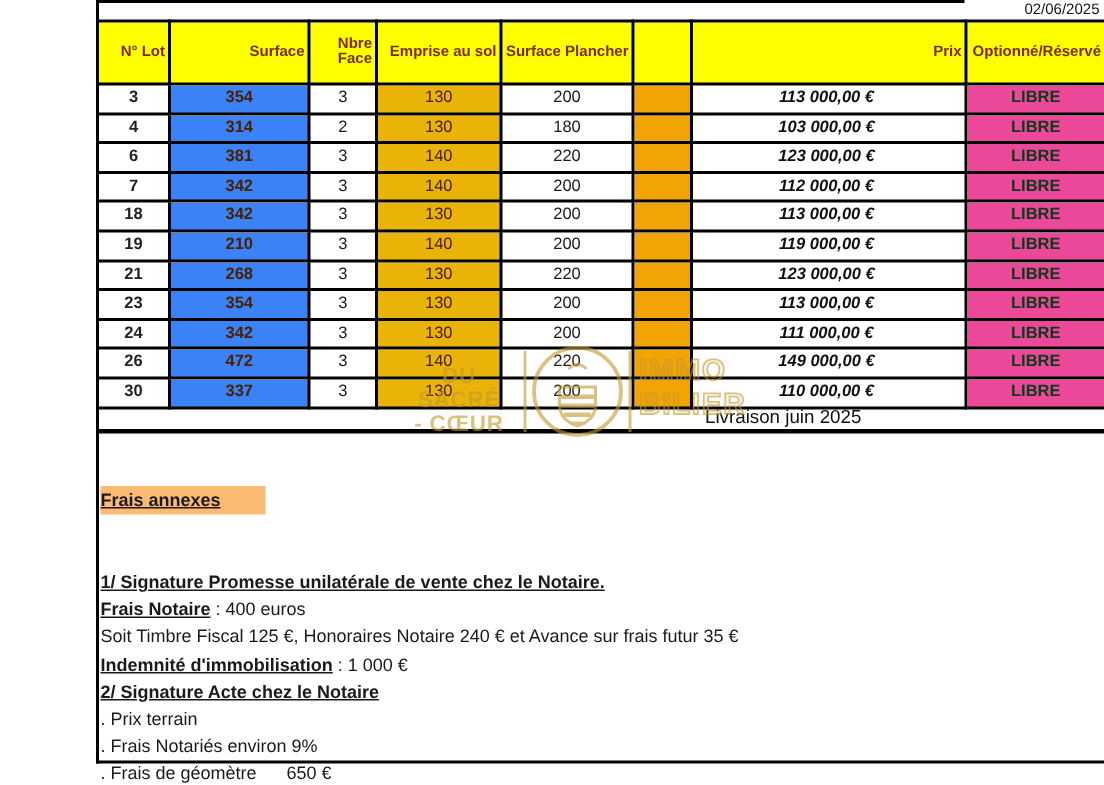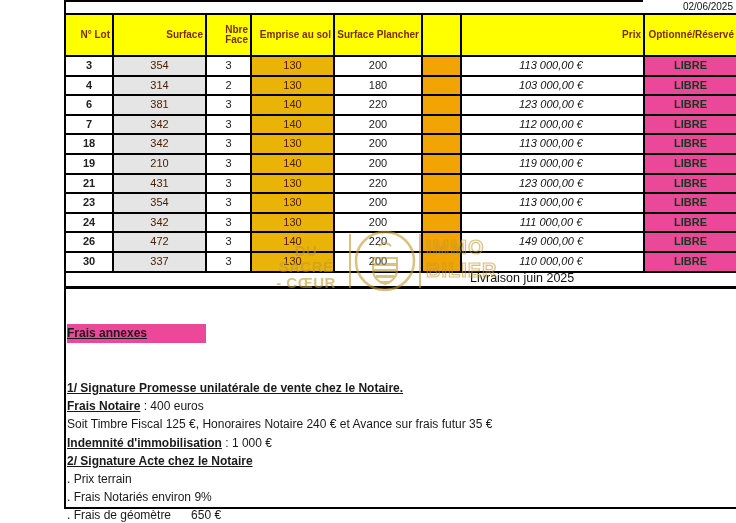--- a/index.html
+++ b/index.html
@@ -12,31 +12,31 @@
   #bottom-line{left:64px;top:507px;width:672px;height:2px;}
   .date{position:absolute;top:1px;right:3px;font-size:10px;font-weight:normal;color:#111;}
 
   table.lots{position:absolute;left:64px;top:13px;width:672px;border-collapse:collapse;table-layout:fixed;}
   .lots th,.lots td{border:2px solid #000;padding:0 2px;overflow:hidden;line-height:1.05;}
   .lots thead tr{height:42px;}
   .lots tbody tr{height:19.6px;}
   .lots th{background:#FFFF00;color:#7C2D00;font-size:10px;font-weight:bold;text-align:right;}
   .lots td{font-size:11px;text-align:center;}
   .col-lot{font-size:10px;font-weight:bold;color:#222;}
-  .col-surface{background:#e5e5e5;font-weight:normal;color:#4A2000;}
+  .col-surface{background:#3b82f6;font-weight:bold;color:#4A2000;}
   .col-emprise{background:#eab308;color:#4A2000;}
   .col-spacer{background:#F2A404;}
-  .col-prix{text-align:right;font-weight:normal;font-style:italic;padding-right:5px !important;color:#111;}
+  .col-prix{text-align:right;font-weight:bold;font-style:italic;padding-right:5px !important;color:#111;}
   .col-statut{background:#ec4899;font-weight:bold;font-size:9.5px;color:#0C3B1C;}
 
   .livraison{position:absolute;left:470px;top:271px;font-size:12.5px;color:#111;}
 
   .notes{position:absolute;left:67px;top:288px;font-size:12px;line-height:18.2px;white-space:pre;color:#1a1a1a;}
   .notes .strong{font-weight:bold;text-decoration:underline;}
-  .note-title{display:inline-block;width:139px;background:#ec4899;font-weight:bold;text-decoration:underline;}
+  .note-title{display:inline-block;width:110px;background:#fdba74;font-weight:bold;text-decoration:underline;}
 
   .watermark{position:absolute;left:260px;top:228px;width:270px;height:70px;opacity:.6;
              pointer-events:none;color:#C19A2E;z-index:5;}
   .wm-brand{position:absolute;left:6px;top:15px;width:80px;font-size:15px;font-weight:bold;
             text-align:center;line-height:16px;letter-spacing:.5px;}
   .wm-bar{position:absolute;top:6px;width:2px;height:54px;background:#C19A2E;}
   #wm-bar1{left:89px;} #wm-bar2{left:159px;}
   .wm-logo{position:absolute;left:93px;top:0;}
   .wm-right{position:absolute;left:166px;top:8px;font-size:20px;font-weight:bold;line-height:23px;
             letter-spacing:1px;color:rgba(193,154,46,.18);-webkit-text-stroke:1.2px #C19A2E;}
@@ -130,21 +130,21 @@
           <td class="col-surface">210</td>
           <td class="col-faces">3</td>
           <td class="col-emprise">140</td>
           <td class="col-plancher">200</td>
           <td class="col-spacer"></td>
           <td class="col-prix">119 000,00 €</td>
           <td class="col-statut">LIBRE</td>
         </tr>
         <tr>
           <td class="col-lot">21</td>
-          <td class="col-surface">431</td>
+          <td class="col-surface">268</td>
           <td class="col-faces">3</td>
           <td class="col-emprise">130</td>
           <td class="col-plancher">220</td>
           <td class="col-spacer"></td>
           <td class="col-prix">123 000,00 €</td>
           <td class="col-statut">LIBRE</td>
         </tr>
         <tr>
           <td class="col-lot">23</td>
           <td class="col-surface">354</td>

